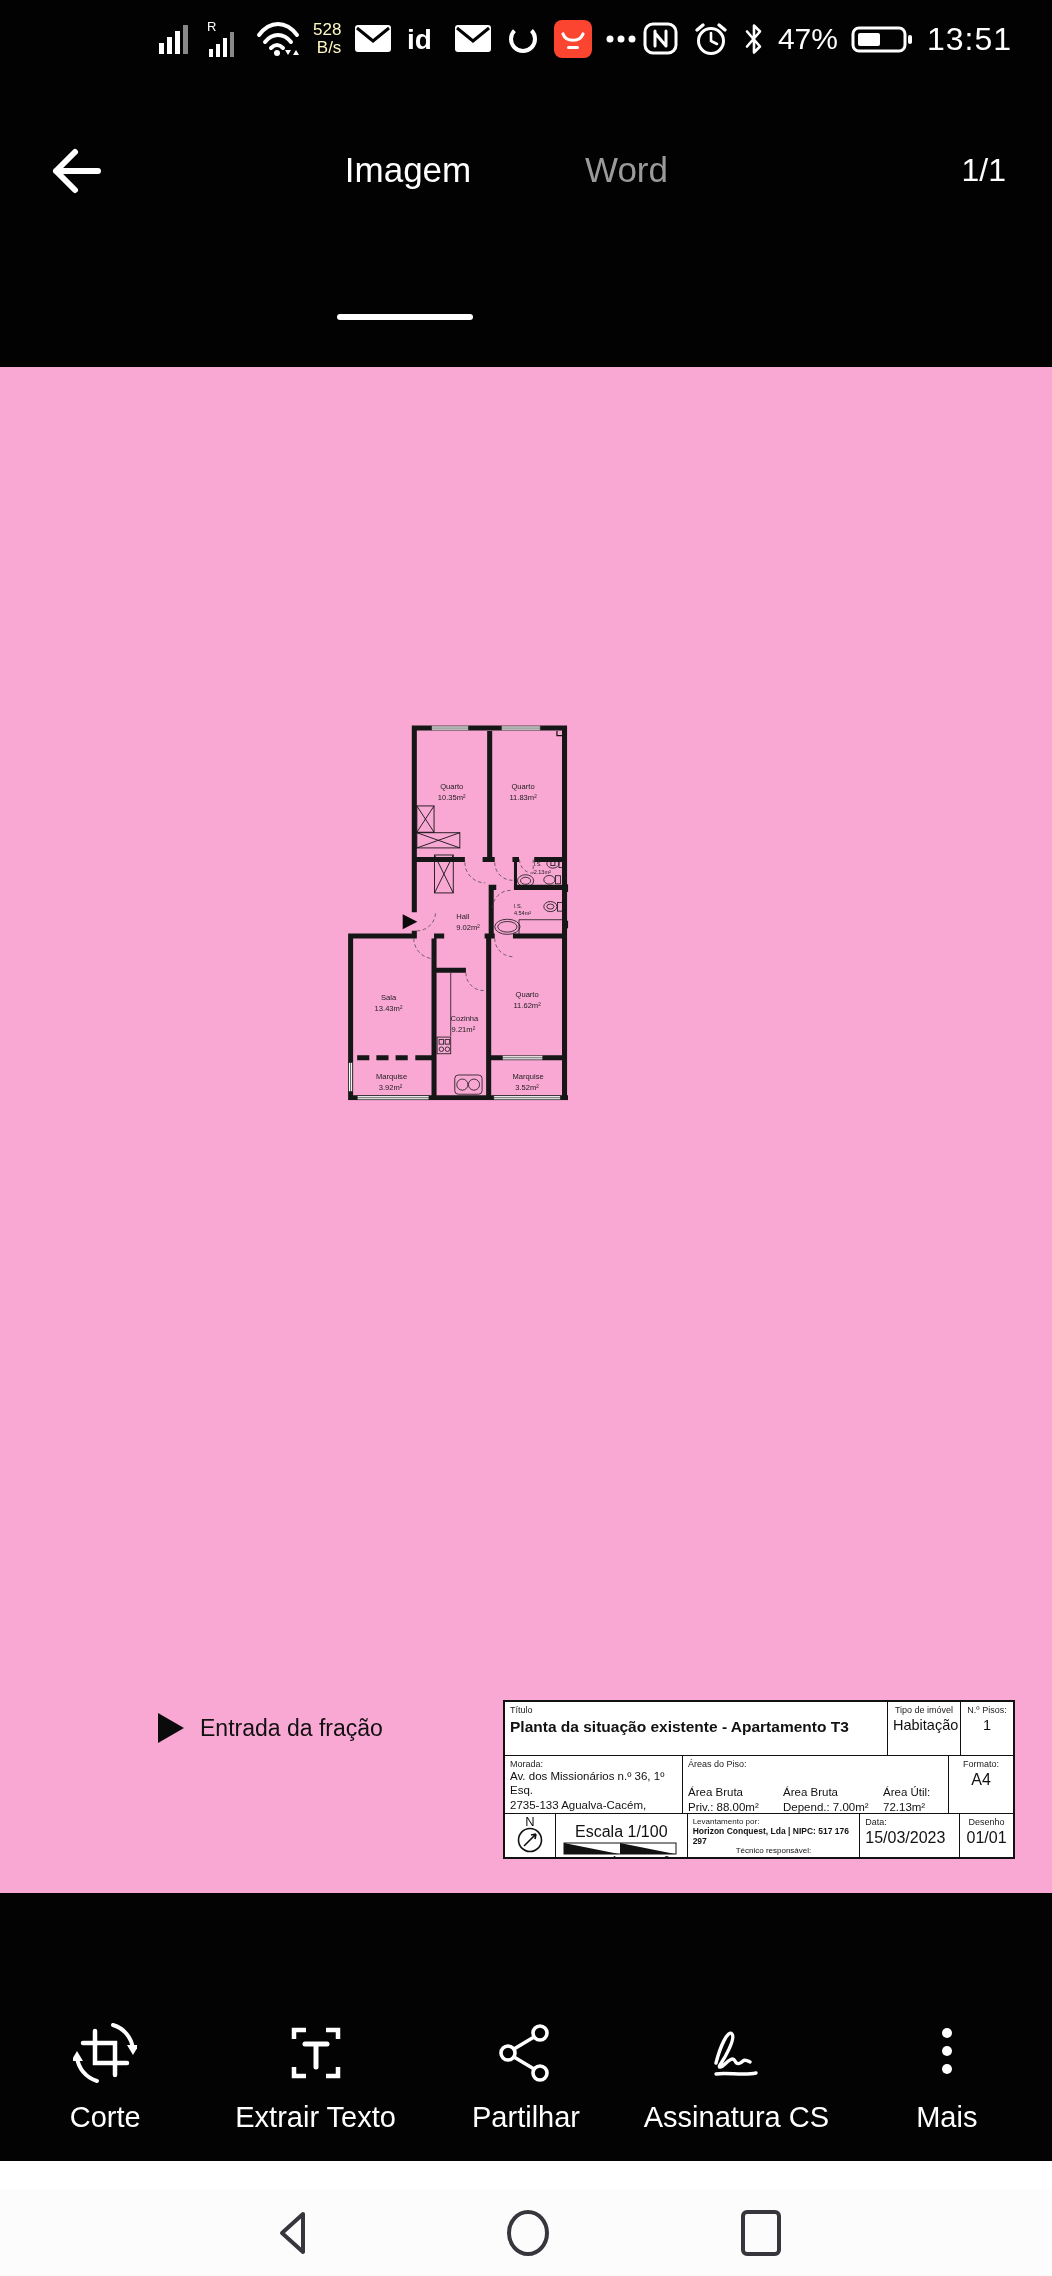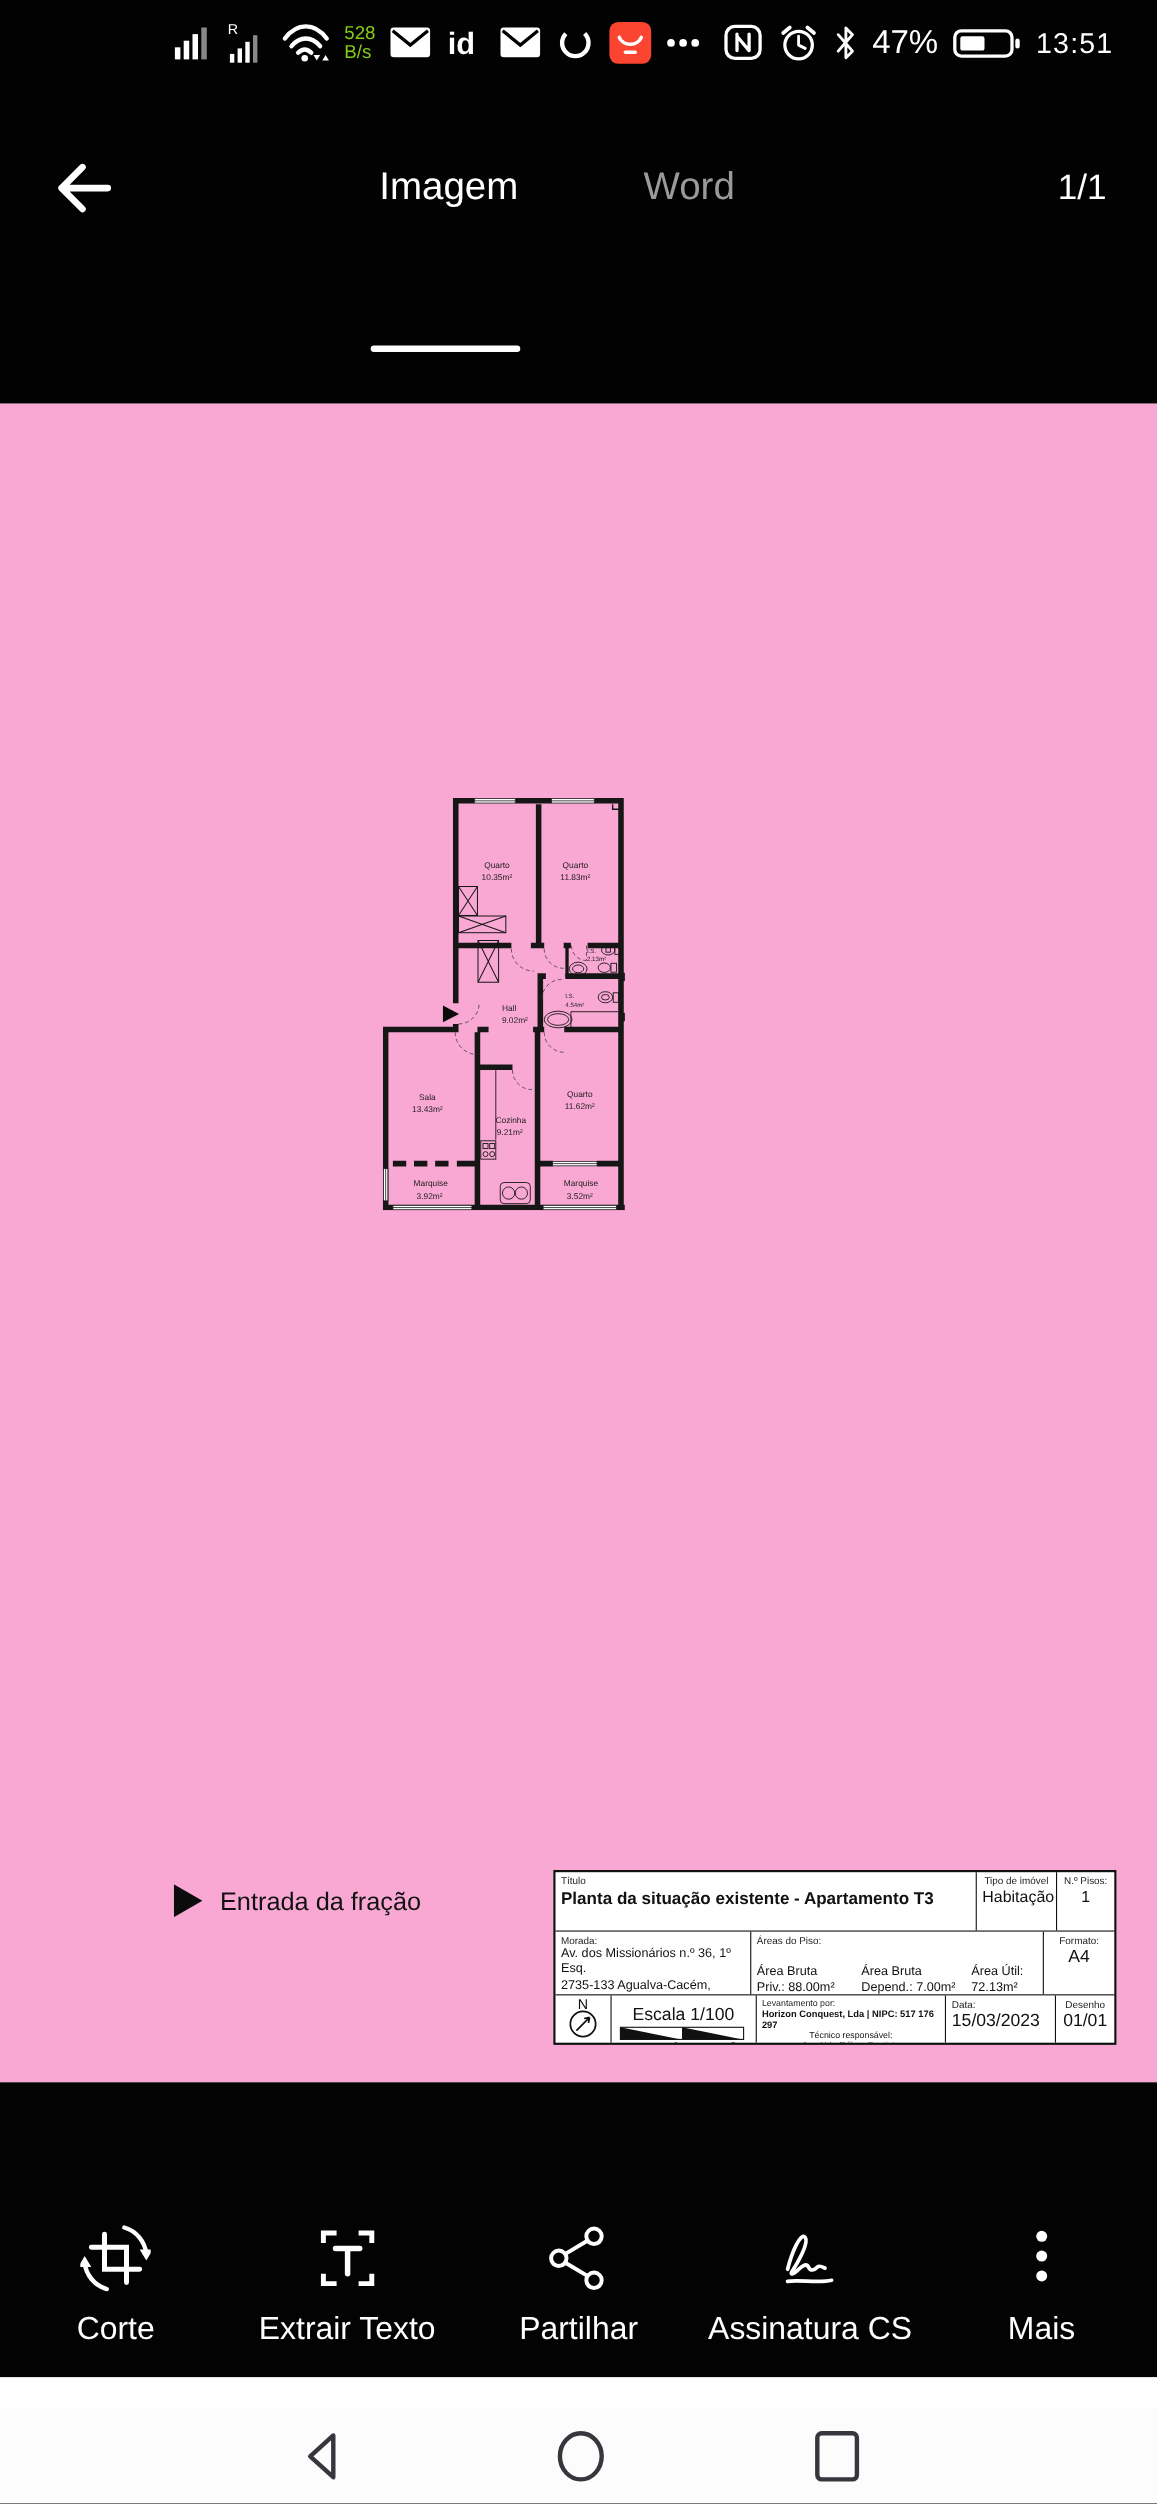--- a/index.html
+++ b/index.html
@@ -7,23 +7,23 @@
   body { font-family:"Liberation Sans", sans-serif; }
   #screen { position:relative; width:1052px; height:2276px; background:#fff; overflow:hidden; }
 
   
   .chrome-top { position:absolute; left:0; top:0; width:1052px; height:367px; background:#020202; }
 
   .status-bar { position:absolute; top:8px; left:158px; right:40px; height:62px;
                 display:flex; align-items:center; color:#fff; }
   .sb-left  { display:flex; align-items:center; gap:13px; }
   .sb-right { display:flex; align-items:center; gap:13px; margin-left:auto; }
-  .sb-speed { font-size:17px; line-height:1.08; text-align:left; color:#84cc16; }
+  .sb-speed { font-size:17px; line-height:1.08; text-align:right; color:#fef9c3; }
   .sb-pct   { font-size:30px; }
-  .sb-time  { font-size:26px; letter-spacing:1px;text-align:center; }
+  .sb-time  { font-size:32px; letter-spacing:1px;text-align:center; }
   .red-app  { width:38px; height:38px; border-radius:8px; background:#fb4531;
               display:flex; align-items:center; justify-content:center; }
 
   .back-btn { position:absolute; left:48px; top:142px; width:58px; height:58px; }
   .tab { position:absolute; top:150px; font-size:35px; color:#fff; }
   .tab-imagem { left:330px; width:156px; text-align:center; }
   .tab-word   { left:585px; width:116px; text-align:left; color:#9a9a9a; }
   .tab-underline { position:absolute; left:337px; top:314px; width:136px; height:6px;
                    background:#fff; border-radius:3px; }
   .page-ind { position:absolute; right:46px; top:152px; font-size:32px; color:#fff; }

